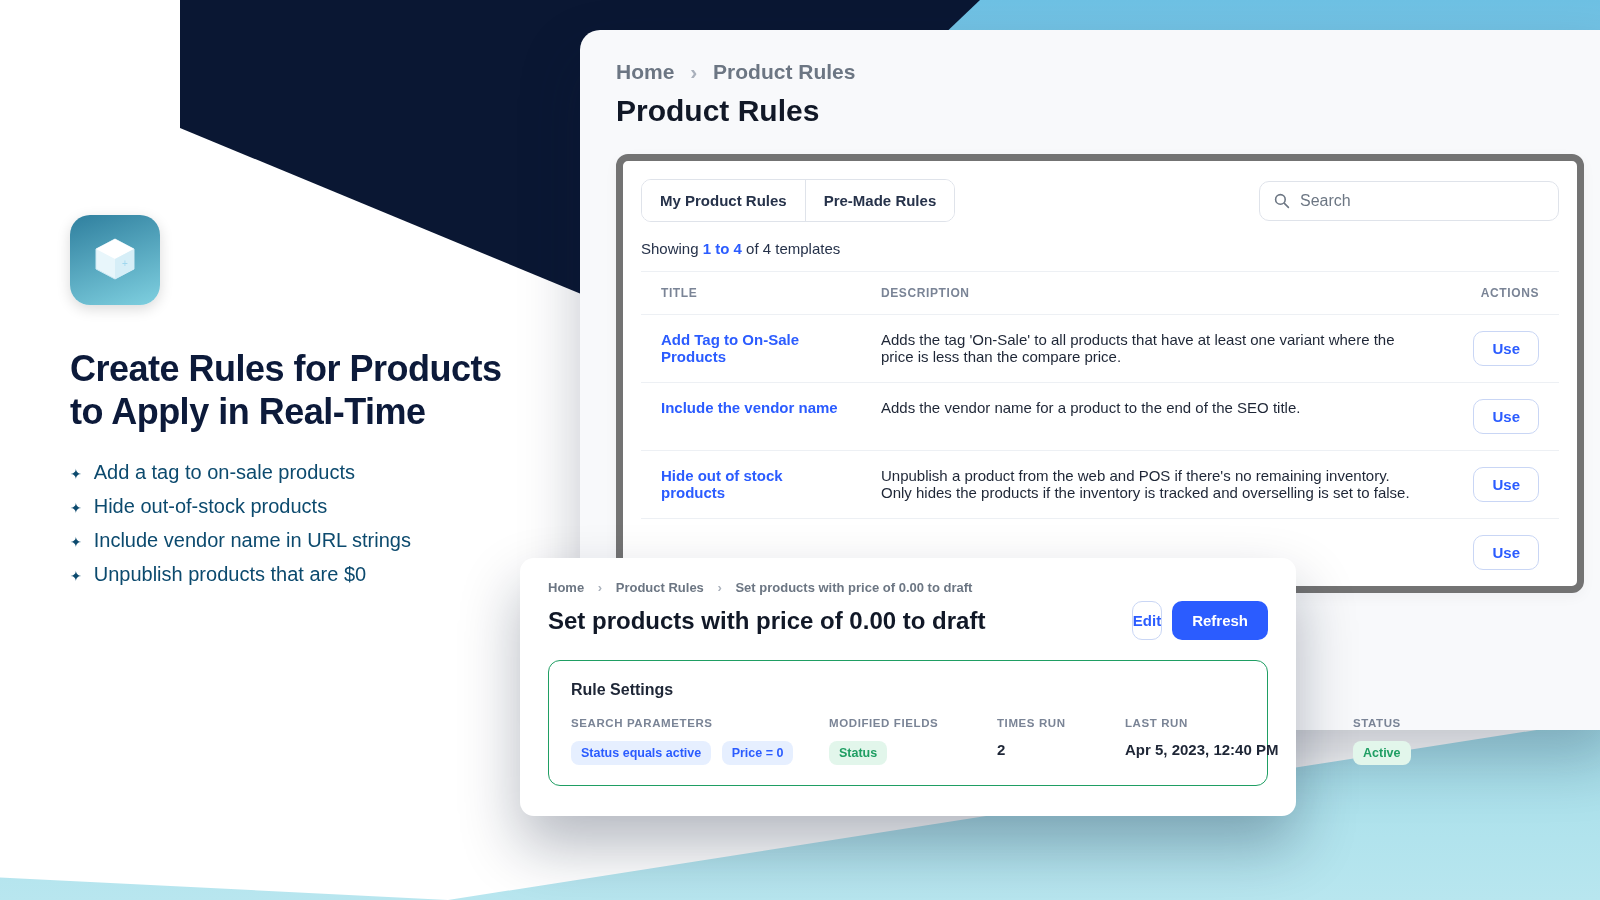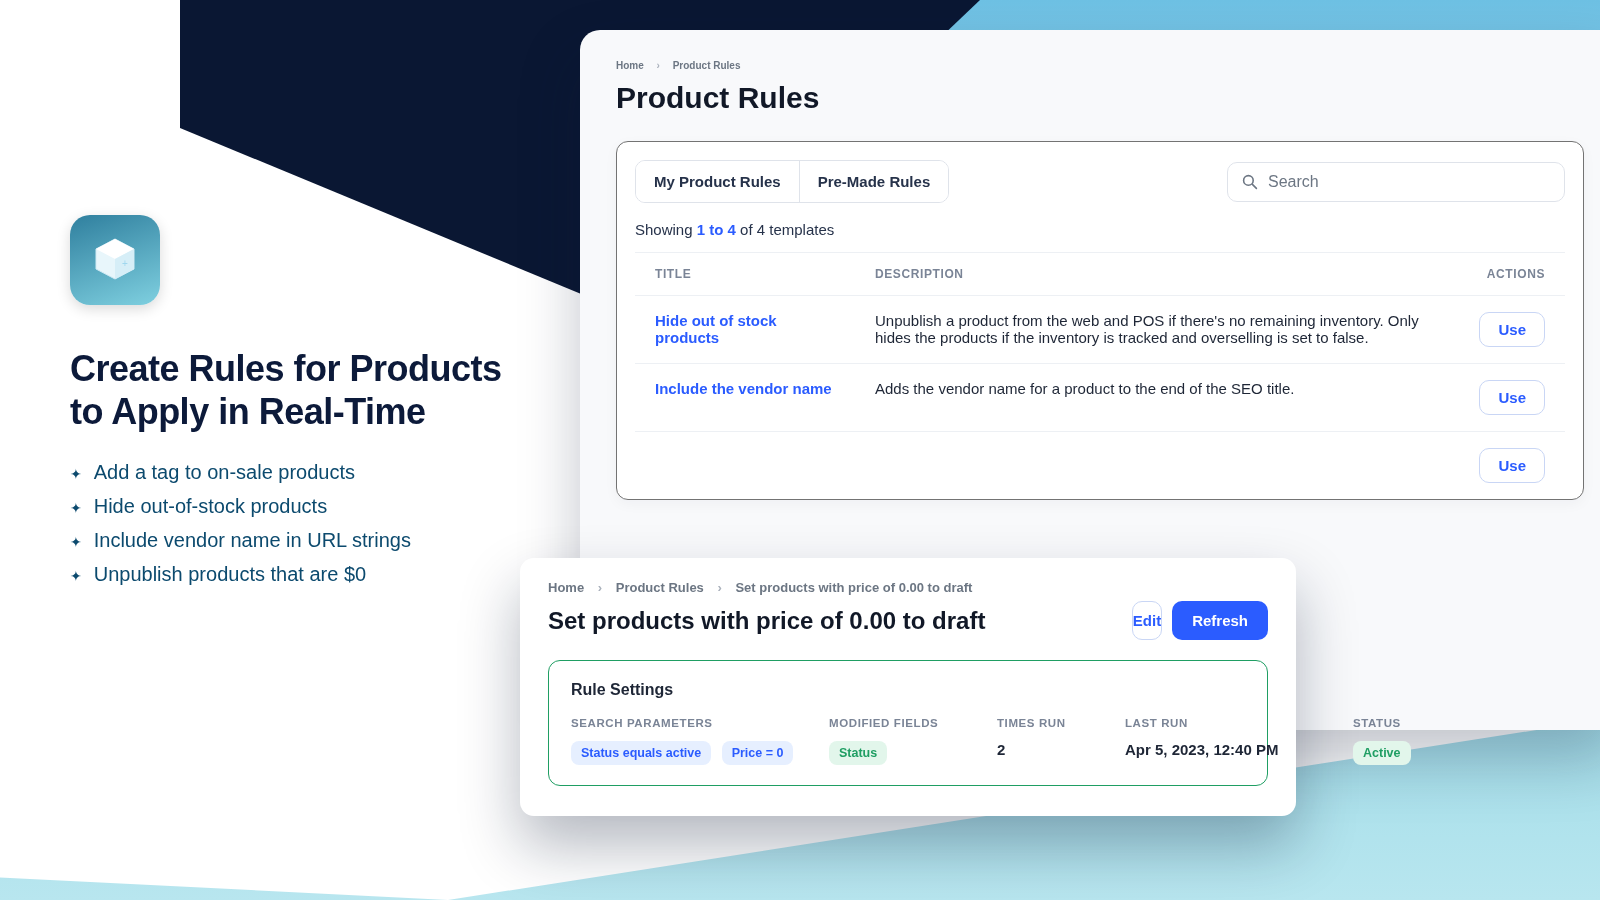--- a/index.html
+++ b/index.html
@@ -85,40 +85,40 @@
     top: 30px;
     width: 1040px;
     height: 700px;
     background: #f8f9fb;
     border-radius: 20px;
     box-shadow: 0 30px 60px rgba(10,23,51,.25);
     padding: 30px 36px 0 36px;
     z-index: 3;
     overflow: hidden;
   }
-  .crumbs { color:#6c7683; font-size:10px; font-weight:600; margin-bottom:10px;}
+  .crumbs { color:#6c7683; font-size:21px; font-weight:600; margin-bottom:10px;}
   .crumbs .sep { margin:0 10px; color:#aab1bc;}
   .app-back h2 { color:#111827; font-size:30px; font-weight:800; margin-top:4px; }
   .card {
-    background:#fff; border:1px solid #737373; border-radius:12px;
+    background:#fff; border:7px solid #737373; border-radius:12px;
     margin-top:26px; padding:18px 18px 0 18px;
     box-shadow: 0 4px 14px rgba(10,23,51,.04);
   }
   .tabbar { display:flex; align-items:center; gap:14px; }
   .tabs {
     display:flex; border:1px solid #dfe3ea; border-radius:10px; overflow:hidden;
   }
   .tab {
     padding:12px 18px; font-weight:700; font-size:15px; color:#26324a; background:#fff;
   }
   .tab + .tab { border-left:1px solid #dfe3ea; }
   .search {
     margin-left:auto; display:flex; align-items:center;
     border:1px solid #dfe3ea; border-radius:10px; padding:10px 14px;
-    font-size:16px; color:#6c7683; width:338px;
+    font-size:16px; color:#6c7683; width:300px;
   }
   .search svg { margin-right:10px; }
   .showing { margin-top:18px; color:#26324a; font-size:15px; }
   .showing .em { color:#2b5cff; font-weight:700; }
   table.rules { width:100%; margin-top:14px; border-collapse:collapse; }
   table.rules th {
     text-align:left; font-size:12px; letter-spacing:.6px; color:#7a8496;
     font-weight:800; padding:14px 20px; border-top:1px solid #edf0f4;
   }
   table.rules td {
@@ -223,27 +223,32 @@
     <table class="rules">
       <thead>
         <tr>
           <th style="width:220px">TITLE</th>
           <th>DESCRIPTION</th>
           <th style="width:120px;text-align:right">ACTIONS</th>
         </tr>
       </thead>
       <tbody>
         <tr>
+          <td><span class="rule-title">Add Tag to On-Sale Products</span></td>
+          <td>Adds the tag 'On-Sale' to all products that have at least one variant where the price is less than the compare price.</td>
+          <td class="actions-col"><button class="use-btn">Use</button></td>
+        </tr>
+        <tr>
+          <td><span class="rule-title">Include the vendor name</span></td>
+          <td>Adds the vendor name for a product to the end of the SEO title.</td>
+          <td class="actions-col"><button class="use-btn">Use</button></td>
+        </tr>
+        <tr>
           <td><span class="rule-title">Hide out of stock products</span></td>
           <td>Unpublish a product from the web and POS if there's no remaining inventory. Only hides the products if the inventory is tracked and overselling is set to false.</td>
-          <td class="actions-col"><button class="use-btn">Use</button></td>
-        </tr>
-        <tr>
-          <td><span class="rule-title">Include the vendor name</span></td>
-          <td>Adds the vendor name for a product to the end of the SEO title.</td>
           <td class="actions-col"><button class="use-btn">Use</button></td>
         </tr>
         <tr>
           <td><span class="rule-title"></span></td>
           <td></td>
           <td class="actions-col"><button class="use-btn">Use</button></td>
         </tr>
       </tbody>
     </table>
   </div>

